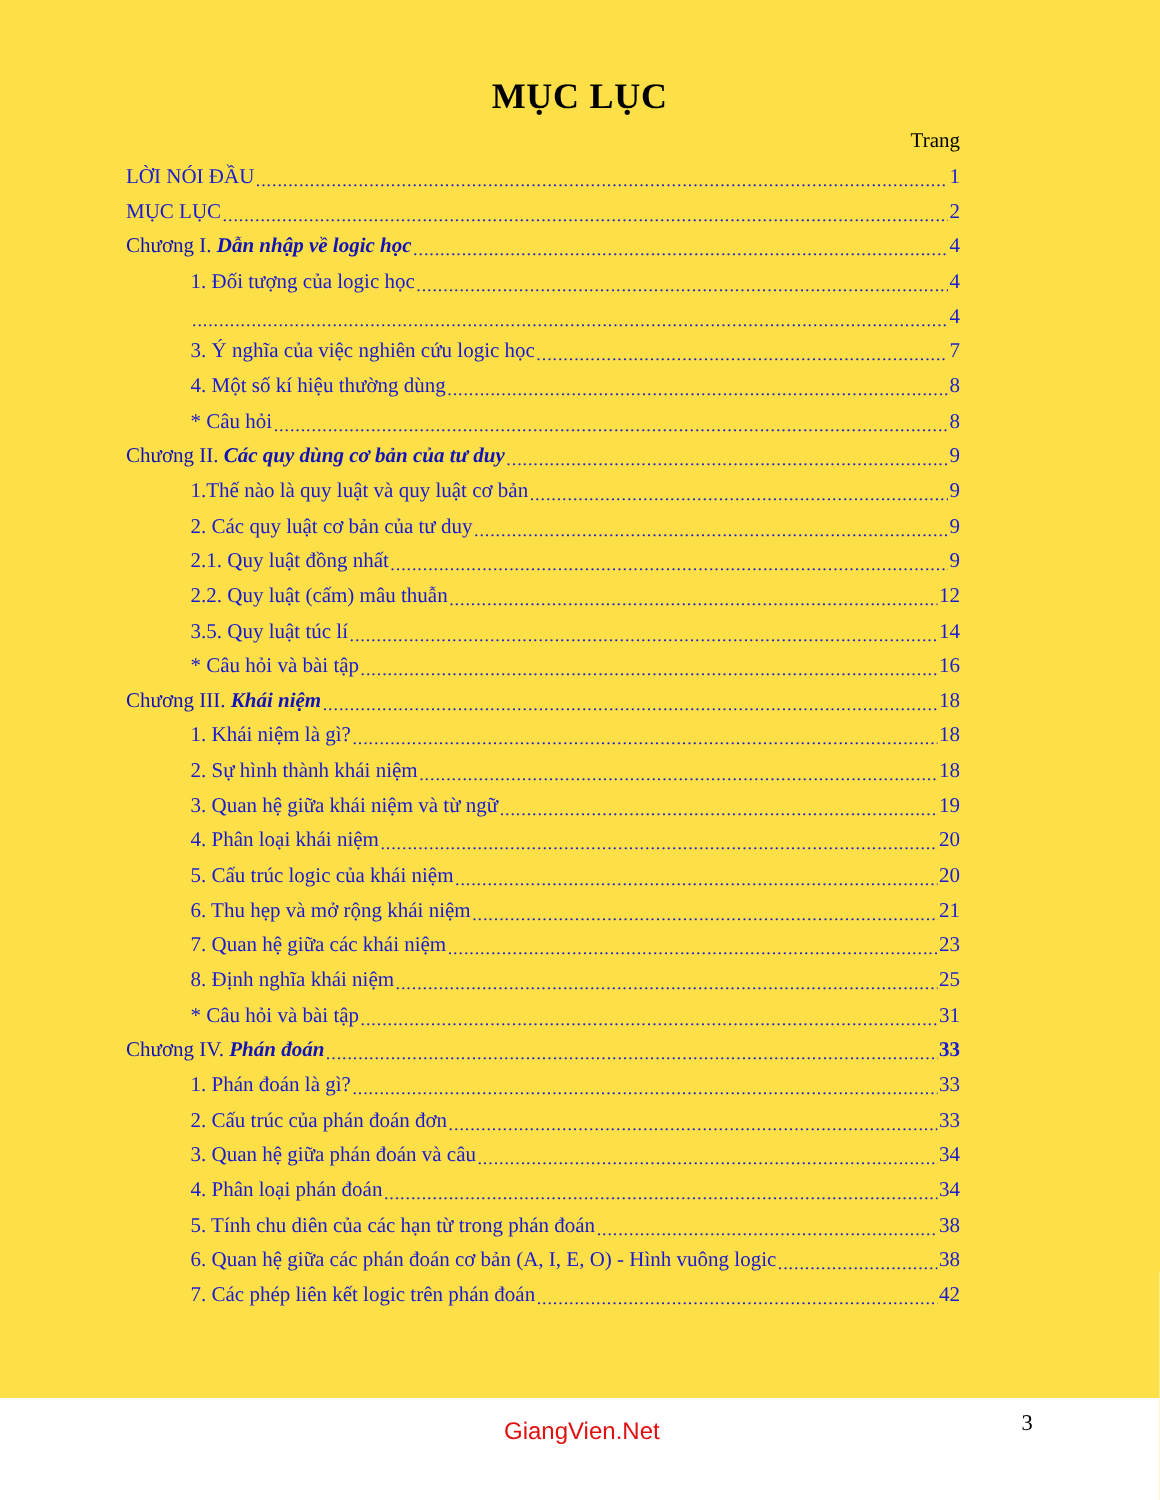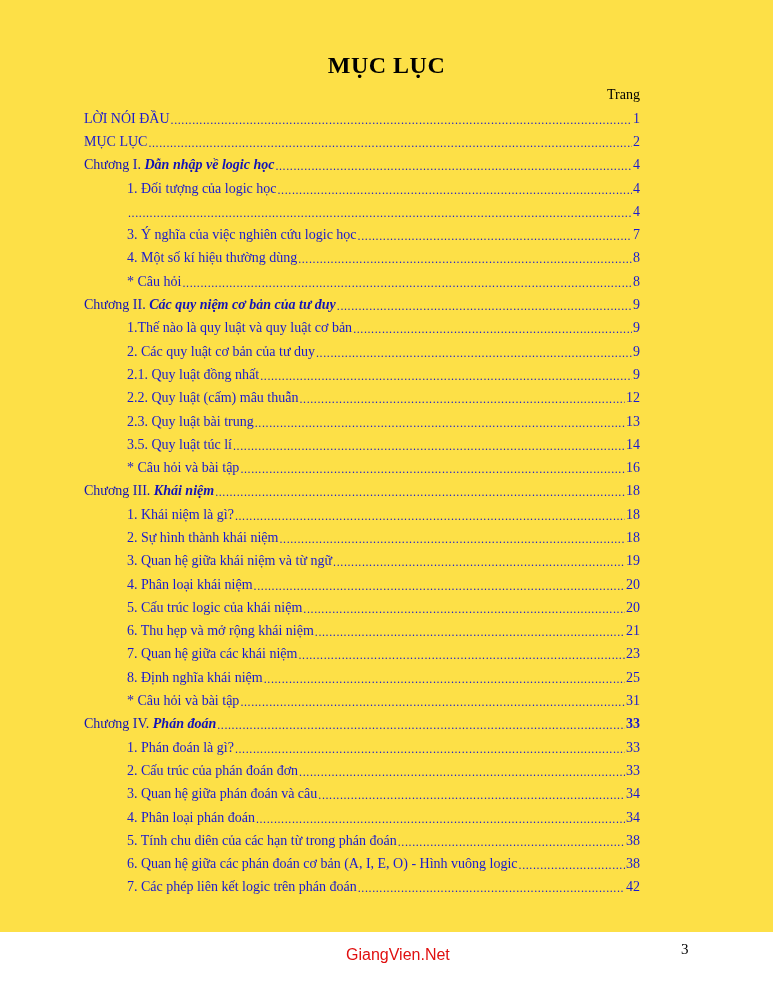--- a/index.html
+++ b/index.html
@@ -92,21 +92,21 @@
       font-size: 12px;
       color: #1a1ad0;
     }
     .pg {
       flex: 0 0 auto;
       text-align: right;
     }
     .watermark {
       position: absolute;
       top: 946px;
-      left: 346px;
+      left: 336px;
       font-family: "Liberation Sans", sans-serif;
       font-size: 16px;
       color: #e01010;
     }
     .page-number {
       position: absolute;
       top: 941px;
       left: 681px;
       font-family: "Liberation Serif", serif;
       font-size: 15px;
@@ -154,21 +154,21 @@
         <span class="txt">4. Một số kí hiệu thường dùng  </span>
         <span class="dots"></span>
         <span class="pg">8</span>
       </div>
       <div class="row sub">
         <span class="txt">* Câu hỏi </span>
         <span class="dots"></span>
         <span class="pg">8</span>
       </div>
       <div class="row chapter">
-        <span class="txt"><span class="lbl">Chương II. </span><span class="ttl">Các quy niệm cơ bản của tư duy </span></span>
+        <span class="txt"><span class="lbl">Chương II. </span><span class="ttl">Các quy dùng cơ bản của tư duy </span></span>
         <span class="dots"></span>
         <span class="pg">9</span>
       </div>
       <div class="row sub">
         <span class="txt">1.Thế nào là quy luật và quy luật cơ bản</span>
         <span class="dots"></span>
         <span class="pg">9</span>
       </div>
       <div class="row sub">
         <span class="txt">2. Các quy luật cơ bản của tư duy </span>
@@ -177,25 +177,20 @@
       </div>
       <div class="row sub">
         <span class="txt">2.1. Quy luật đồng nhất </span>
         <span class="dots"></span>
         <span class="pg">9</span>
       </div>
       <div class="row sub">
         <span class="txt">2.2. Quy luật (cấm) mâu thuẫn</span>
         <span class="dots"></span>
         <span class="pg">12</span>
-      </div>
-      <div class="row sub">
-        <span class="txt">2.3. Quy luật bài trung </span>
-        <span class="dots"></span>
-        <span class="pg">13</span>
       </div>
       <div class="row sub">
         <span class="txt">3.5. Quy luật túc lí  </span>
         <span class="dots"></span>
         <span class="pg">14</span>
       </div>
       <div class="row sub">
         <span class="txt">* Câu hỏi và bài tập  </span>
         <span class="dots"></span>
         <span class="pg">16</span>

